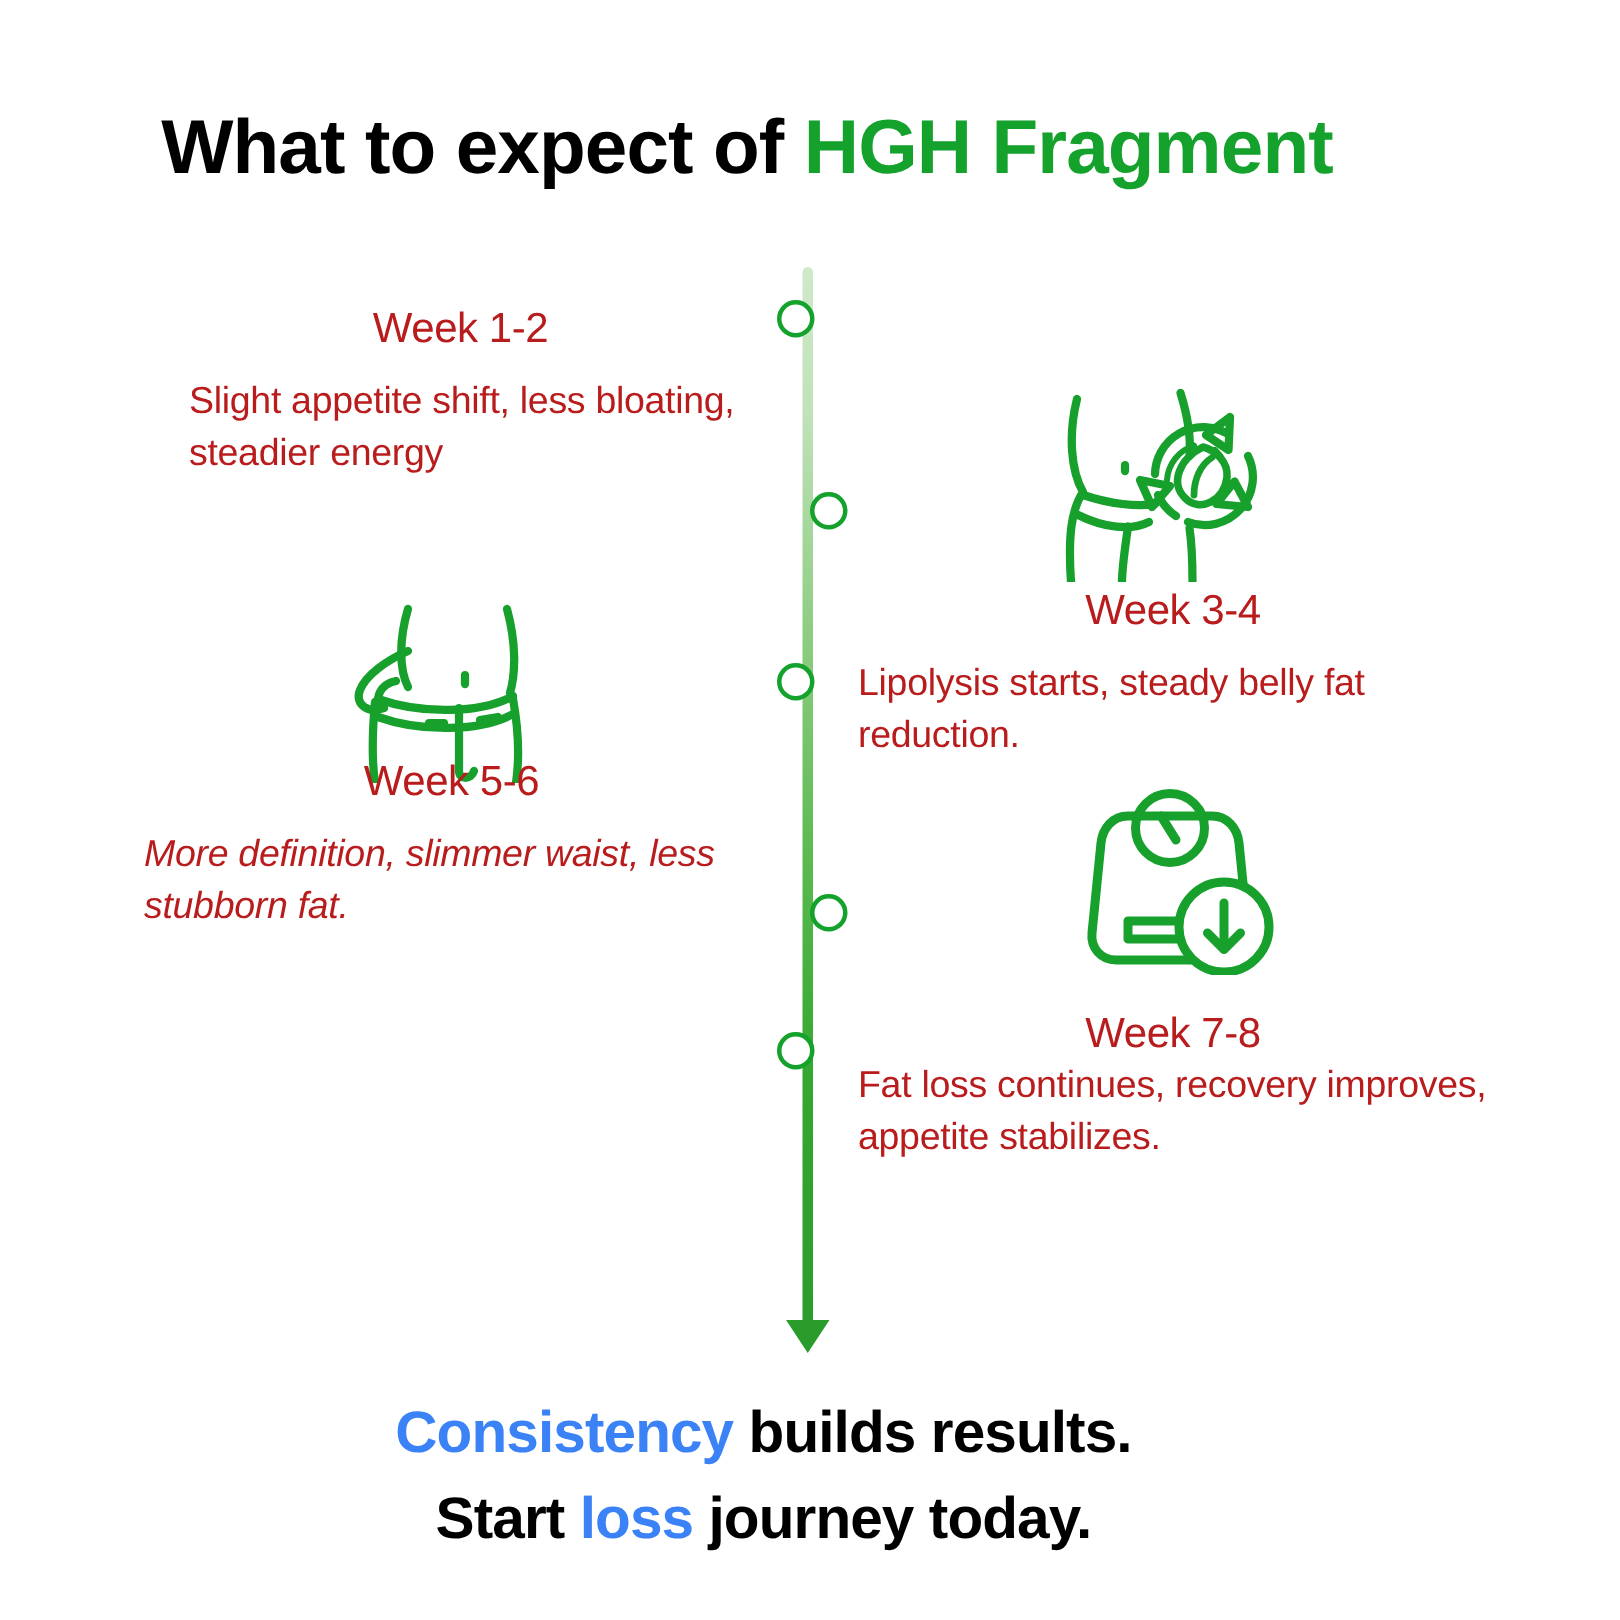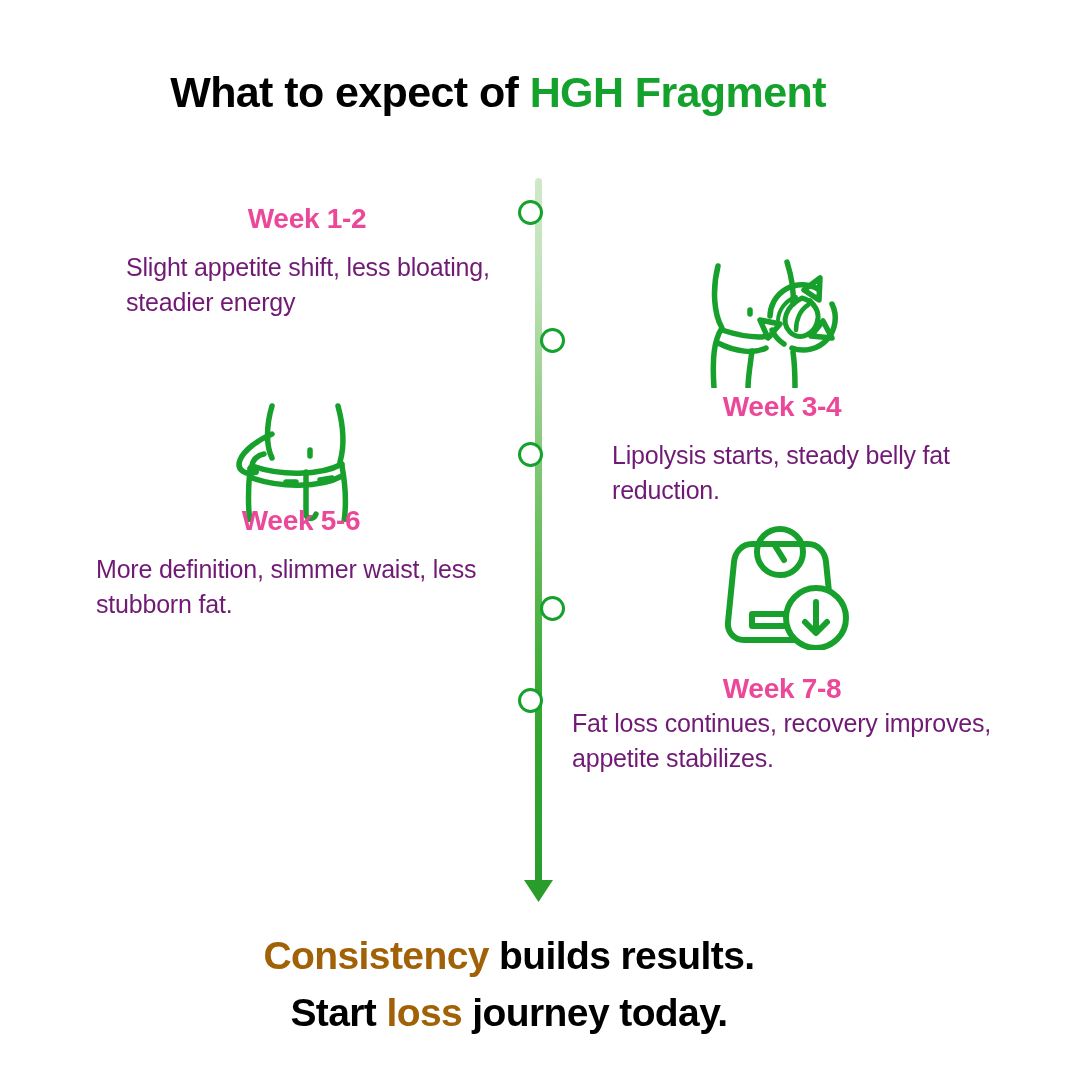--- a/index.html
+++ b/index.html
@@ -16,21 +16,21 @@
     width:1080px; height:1080px;
     overflow:hidden;
     background:#ffffff;
   }
 
   
   .title {
     position:absolute;
     top:68px; left:0; width:996px;
     text-align:center;
-    font-size:43px;
+    font-size:51px;
     font-weight:bold;
     letter-spacing:-0.6px;
     color:#000000;
     white-space:nowrap;
   }
   .title .accent { color:#14A12C; }
 
   
   .spine {
     position:absolute;
@@ -61,29 +61,29 @@
     border-radius:50%;
     border:3px solid #14A12C;
     background:#ffffff;
   }
 
   
   .block { position:absolute; }
 
   .week {
     font-size:28px;
-    font-weight:bold;
-    color:#ec4899;
+    font-weight:normal;
+    color:#b91c1c;
     letter-spacing:-0.3px;
     line-height:1.2;
   }
   .desc {
     font-size:25px;
     font-weight:normal;
-    color:#701a75;
+    color:#b91c1c;
     line-height:1.42;
     letter-spacing:-0.2px;
   }
 
   .left  { text-align:left; }
   .right { text-align:left; }
   .week-left  { text-align:center; }
   .week-right { text-align:center; }
 
   .icon-wrap { position:absolute; }
@@ -94,21 +94,21 @@
     left:0; top:928px; width:1080px;
     text-align:center;
     padding-right:62px;
     font-size:39px;
     font-weight:bold;
     color:#000000;
     line-height:1.45;
     letter-spacing:-0.6px;
     white-space:nowrap;
   }
-  .footer .accent { color:#a16207; }
+  .footer .accent { color:#3b82f6; }
 </style>
 </head>
 <body>
 
 <div id="page">
 
   <div class="title">
     <span>What to expect of </span><span class="accent">HGH Fragment</span>
   </div>
 
@@ -155,21 +155,21 @@
       <path d="M86 72 A26 26 0 0 1 104 49" stroke-width="4"></path>
       <path d="M118 52 A26 26 0 0 1 120 88" stroke-width="4"></path>
 
       <path d="M110 50 C94 58, 88 74, 98 84 C108 94, 124 86, 126 70 C127 60, 118 52, 110 50 Z" stroke-width="5"></path>
       <path d="M104 82 C104 72, 108 62, 116 57" stroke-width="4.5"></path>
     </svg>
   </div>
 
   <div class="block right" style="left:572px; top:390px; width:420px;">
     <div class="week week-right">Week 3-4</div>
-    <div class="desc" style="margin-top:14px;margin-left:40px;">Lipolysis starts, steady belly fat reduction.</div>
+    <div class="desc" style="margin-top:14px;">Lipolysis starts, steady belly fat reduction.</div>
   </div>
 
   <div class="icon-wrap" style="left:228px; top:396px; width:152px; height:126px;">
     <svg viewBox="0 0 152 126" width="152" height="126" fill="none" stroke="#17A02C" stroke-width="5.5" stroke-linecap="round" stroke-linejoin="round">
 
       <path d="M44 10 C38 30, 38 50, 44 62"></path>
 
       <path d="M110 10 C116 32, 116 52, 112 66"></path>
 
       <path d="M44 38 C30 44, 16 54, 12 64 C8 74, 18 80, 28 76"></path>
@@ -184,21 +184,21 @@
       <path d="M24 82 C52 92, 92 92, 114 80"></path>
 
       <path d="M78 76 L78 118 C78 124, 86 124, 88 118"></path>
       <path d="M58 86 L68 86"></path>
       <path d="M92 84 L104 82"></path>
     </svg>
   </div>
 
   <div class="block left" style="left:96px; top:504px; width:410px;">
     <div class="week week-left">Week 5-6</div>
-    <div class="desc" style="margin-top:14px;">More definition, slimmer waist, less stubborn fat.</div>
+    <div class="desc" style="margin-top:14px;font-style:italic;">More definition, slimmer waist, less stubborn fat.</div>
   </div>
 
   <div class="icon-wrap" style="left:712px; top:522px; width:142px; height:128px;">
     <svg viewBox="0 0 142 128" width="142" height="128" fill="none" stroke="#17A02C" stroke-width="6" stroke-linecap="round" stroke-linejoin="round">
 
       <path d="M40 22 L96 22 C106 22, 113 30, 114 40 L120 100 C121 110, 114 118, 104 118 L32 118
                C22 118, 15 110, 16 100 L22 40 C23 30, 30 22, 40 22 Z"></path>
 
       <circle cx="68" cy="30" r="23"></circle>
 

